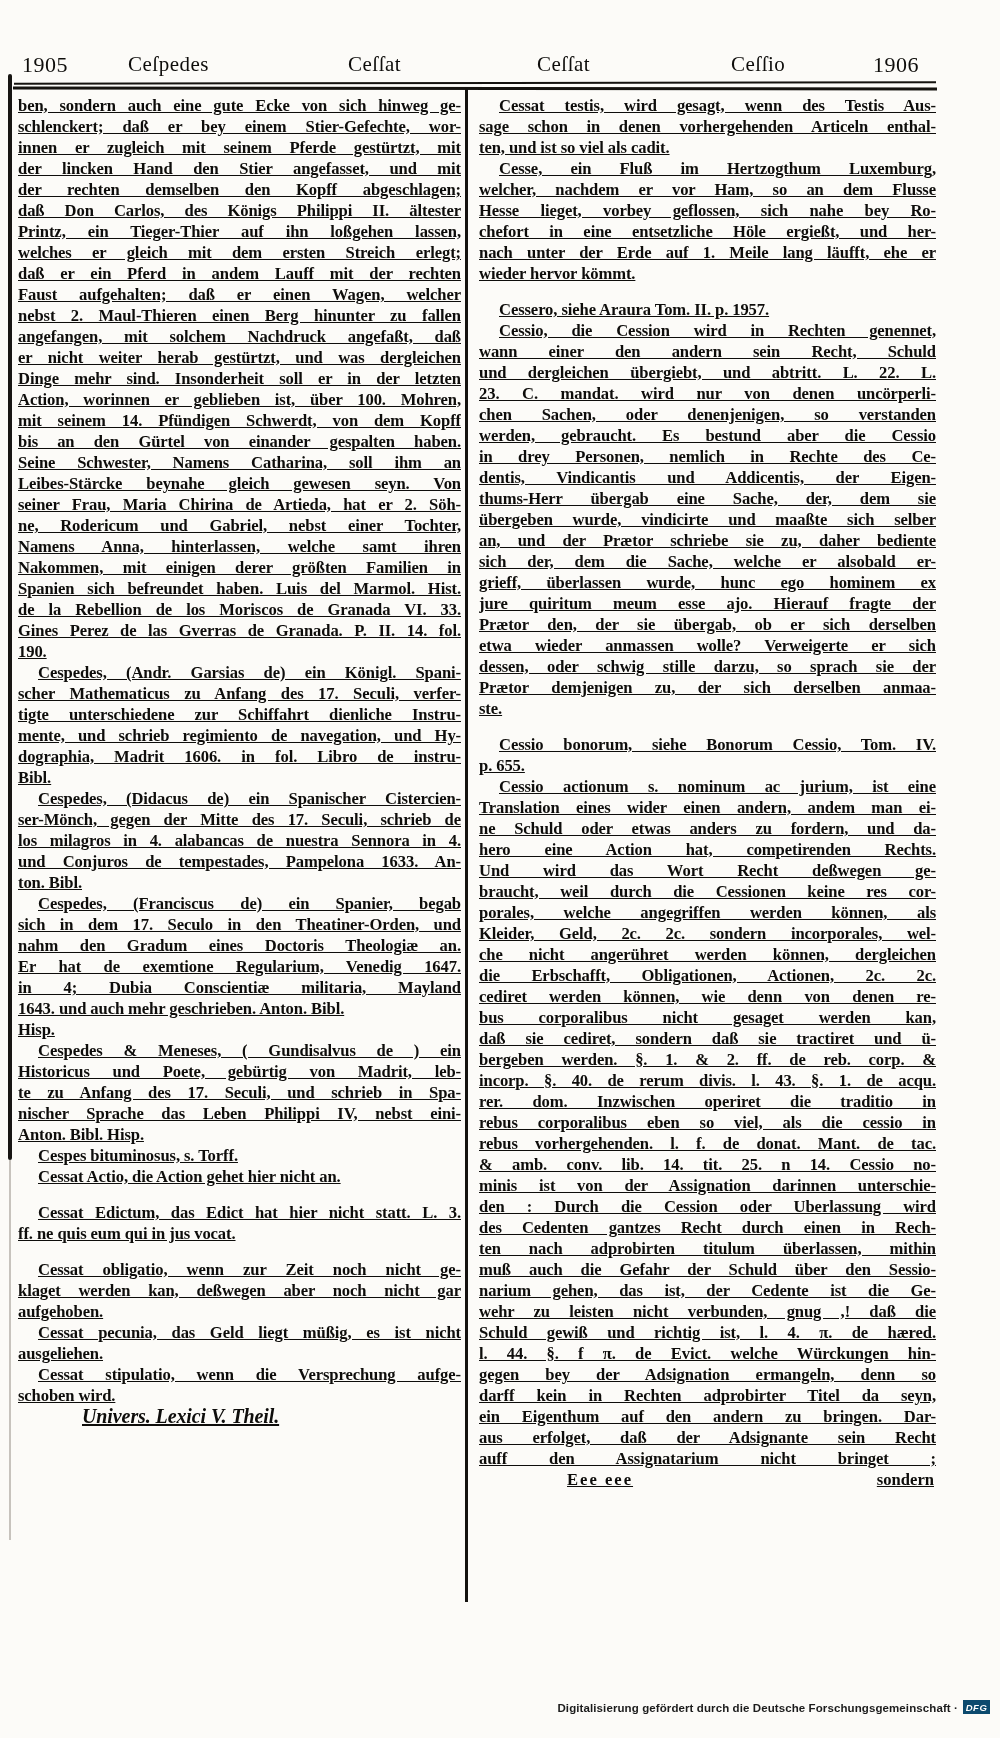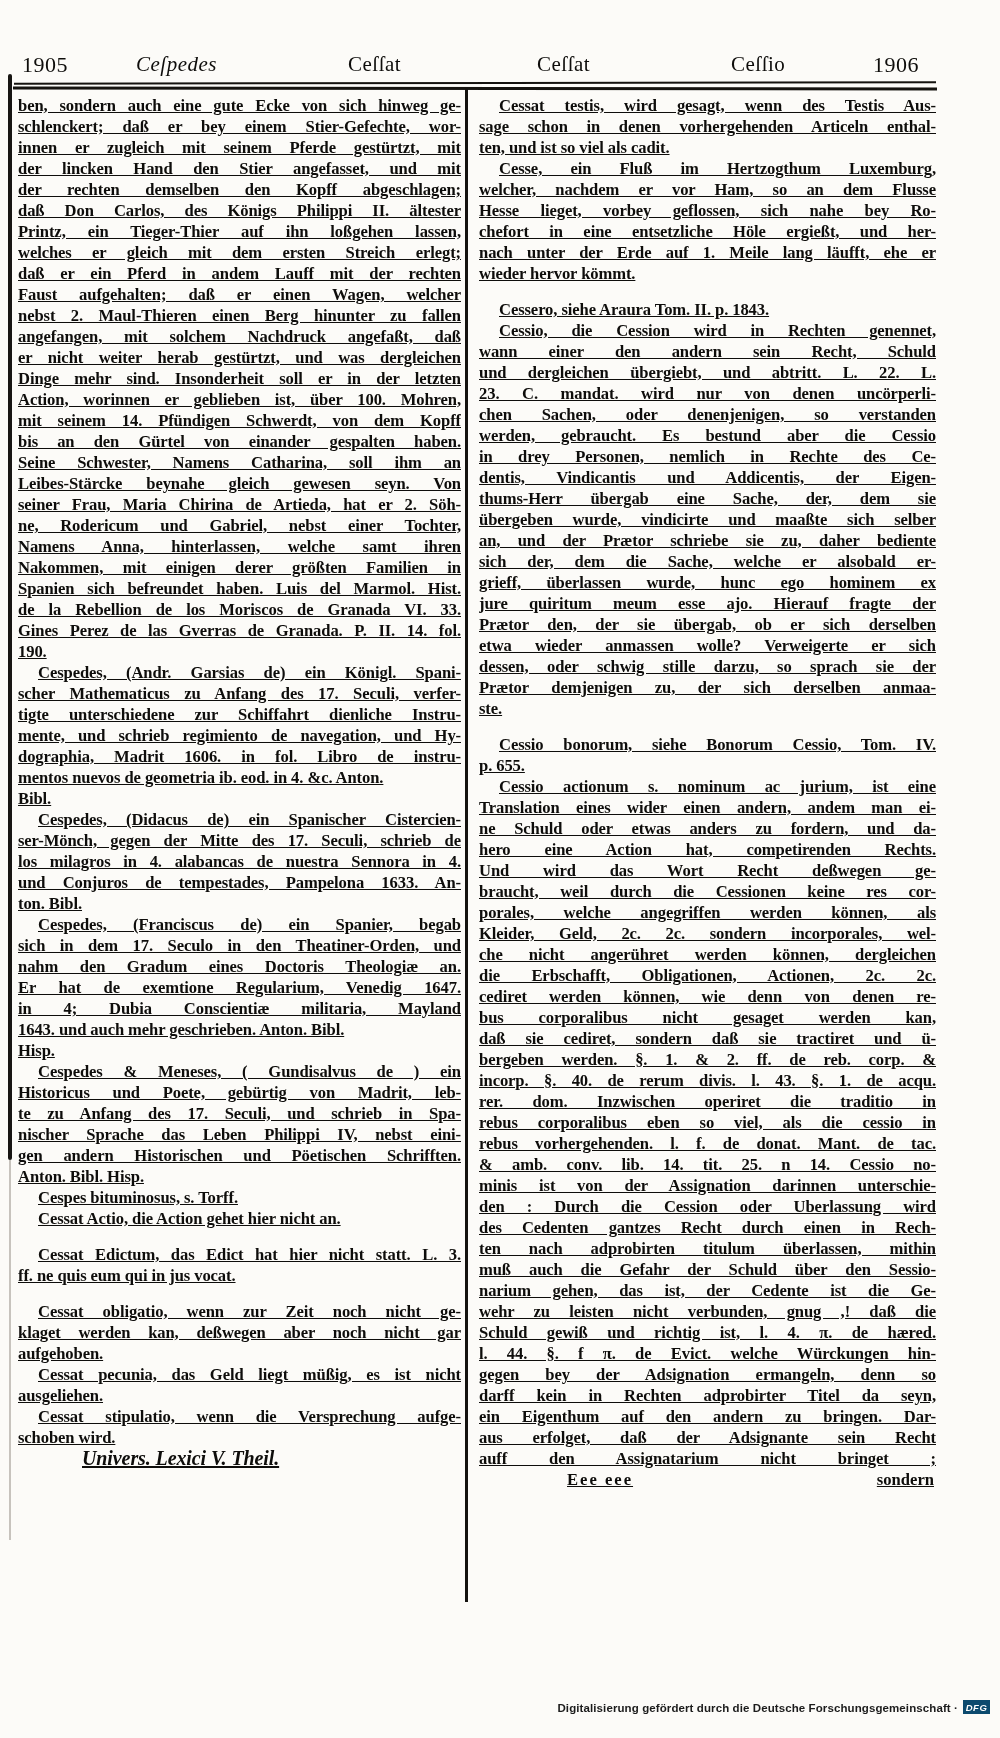--- a/index.html
+++ b/index.html
@@ -10,21 +10,21 @@
     overflow:hidden;
   }
   .page{position:absolute;inset:0;}
   
   .scan-edge{position:absolute;left:8px;top:74px;width:4px;height:1086px;background:#171513;border-radius:2px;}
   .scan-edge2{position:absolute;left:9px;top:1160px;width:2px;height:380px;background:#9a958c;opacity:.55;}
   
   .hdr{position:absolute;top:52px;left:0;width:100%;height:30px;font-size:21px;letter-spacing:.5px;}
   .hdr span{position:absolute;white-space:nowrap;}
   .pnL{left:22px;font-size:22px;}
-  .t1{left:136px;font-style:italic;}
+  .t1{left:128px;}
   .t2{left:348px;}
   .t3{left:537px;}
   .t4{left:731px;text-align:center;}
   .pnR{left:873px;font-size:22px;}
   .rule1{position:absolute;left:14px;top:82px;width:922px;height:2px;background:#15130f;transform:rotate(-0.08deg);}
   .rule2{position:absolute;left:13px;top:87px;width:924px;height:3px;background:#15130f;transform:rotate(0.06deg);}
   
   .col{position:absolute;top:95px;text-decoration:underline;}
   .colL{left:18px;width:443px;}
   .colR{left:479px;width:457px;}
@@ -102,39 +102,37 @@
       <div class="ln">Nakommen, mit einigen derer größten Familien in</div>
       <div class="ln">Spanien sich befreundet haben. Luis del Marmol. Hist.</div>
       <div class="ln">de la Rebellion de los Moriscos de Granada VI. 33.</div>
       <div class="ln">Gines Perez de las Gverras de Granada.  P. II. 14. fol.</div>
       <div class="ln l">190.</div>
       <div class="ln i">Cespedes, (Andr. Garsias de) ein Königl. Spani-</div>
       <div class="ln">scher Mathematicus zu Anfang des 17. Seculi, verfer-</div>
       <div class="ln">tigte unterschiedene zur Schiffahrt dienliche Instru-</div>
       <div class="ln">mente, und schrieb regimiento de navegation, und Hy-</div>
       <div class="ln">dographia, Madrit 1606. in fol.  Libro de instru-</div>
-      <div class="ln l">mentos nuevos de geometria ib. eod. in 4. &amp;c. Anton.</div>
       <div class="ln l">Bibl.</div>
       <div class="ln i">Cespedes, (Didacus de) ein Spanischer Cistercien-</div>
       <div class="ln">ser-Mönch, gegen der Mitte des 17. Seculi, schrieb de</div>
       <div class="ln">los milagros in 4. alabancas de nuestra Sennora in 4.</div>
       <div class="ln">und Conjuros de tempestades, Pampelona 1633. An-</div>
       <div class="ln l">ton. Bibl.</div>
       <div class="ln i">Cespedes, (Franciscus de) ein Spanier, begab</div>
       <div class="ln">sich in dem 17. Seculo in den Theatiner-Orden, und</div>
       <div class="ln">nahm den Gradum eines Doctoris Theologiæ an.</div>
       <div class="ln">Er hat de exemtione Regularium, Venedig 1647.</div>
       <div class="ln">in 4; Dubia Conscientiæ militaria, Mayland</div>
       <div class="ln l">1643. und auch mehr geschrieben.  Anton. Bibl.</div>
       <div class="ln l">Hisp.</div>
       <div class="ln i">Cespedes &amp; Meneses, ( Gundisalvus de ) ein</div>
       <div class="ln">Historicus und Poete, gebürtig von Madrit, leb-</div>
       <div class="ln">te zu Anfang des 17. Seculi, und schrieb in Spa-</div>
       <div class="ln">nischer Sprache das Leben Philippi IV, nebst eini-</div>
-      <div class="ln">gen andern Historischen und Pöetischen Schrifften.</div>
       <div class="ln l">Anton. Bibl. Hisp.</div>
       <div class="ln i l">Cespes bituminosus, s. Torff.</div>
       <div class="ln i l">Cessat Actio, die Action gehet hier nicht an.</div>
       <div class="ln i g">Cessat Edictum, das Edict hat hier nicht statt. L. 3.</div>
       <div class="ln l">ff. ne quis eum qui in jus vocat.</div>
       <div class="ln i g">Cessat obligatio, wenn zur Zeit noch nicht ge-</div>
       <div class="ln">klaget werden kan, deßwegen aber noch nicht gar</div>
       <div class="ln l">aufgehoben.</div>
       <div class="ln i">Cessat pecunia, das Geld liegt müßig, es ist nicht</div>
       <div class="ln l">ausgeliehen.</div>
@@ -147,21 +145,21 @@
     <div>
         <div class="ln i">Cessat testis, wird gesagt, wenn des Testis Aus-</div>
         <div class="ln">sage schon in denen vorhergehenden Articeln enthal-</div>
         <div class="ln l">ten, und ist so viel als cadit.</div>
         <div class="ln i">Cesse, ein Fluß im Hertzogthum Luxemburg,</div>
         <div class="ln">welcher, nachdem er vor Ham, so an dem Flusse</div>
         <div class="ln">Hesse lieget, vorbey geflossen, sich nahe bey Ro-</div>
         <div class="ln">chefort in eine entsetzliche Höle ergießt, und her-</div>
         <div class="ln">nach unter der Erde auf 1. Meile lang läufft, ehe er</div>
         <div class="ln l">wieder hervor kömmt.</div>
-        <div class="ln i l g">Cessero, siehe Araura Tom. II. p. 1843.</div>
+        <div class="ln i l g">Cessero, siehe Araura Tom. II. p. 1957.</div>
         <div class="ln i">Cessio, die Cession wird in Rechten genennet,</div>
         <div class="ln">wann einer den andern sein Recht, Schuld</div>
         <div class="ln">und dergleichen übergiebt, und abtritt. L. 22. L.</div>
         <div class="ln">23. C. mandat. wird nur von denen uncörperli-</div>
         <div class="ln">chen Sachen, oder denenjenigen, so verstanden</div>
         <div class="ln">werden, gebraucht.  Es bestund aber die Cessio</div>
         <div class="ln">in drey Personen, nemlich in Rechte des Ce-</div>
         <div class="ln">dentis, Vindicantis und Addicentis, der Eigen-</div>
         <div class="ln">thums-Herr übergab eine Sache, der, dem sie</div>
         <div class="ln">übergeben wurde, vindicirte und maaßte sich selber</div>

